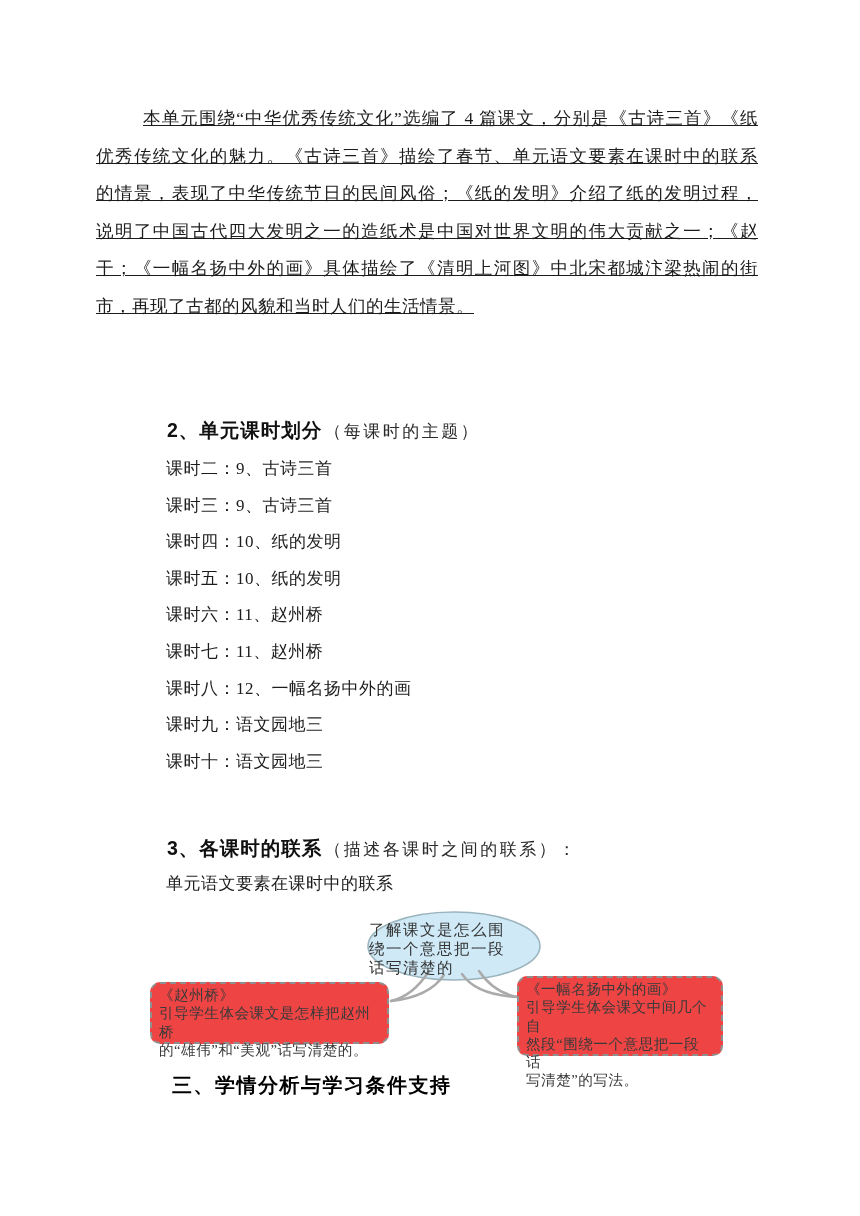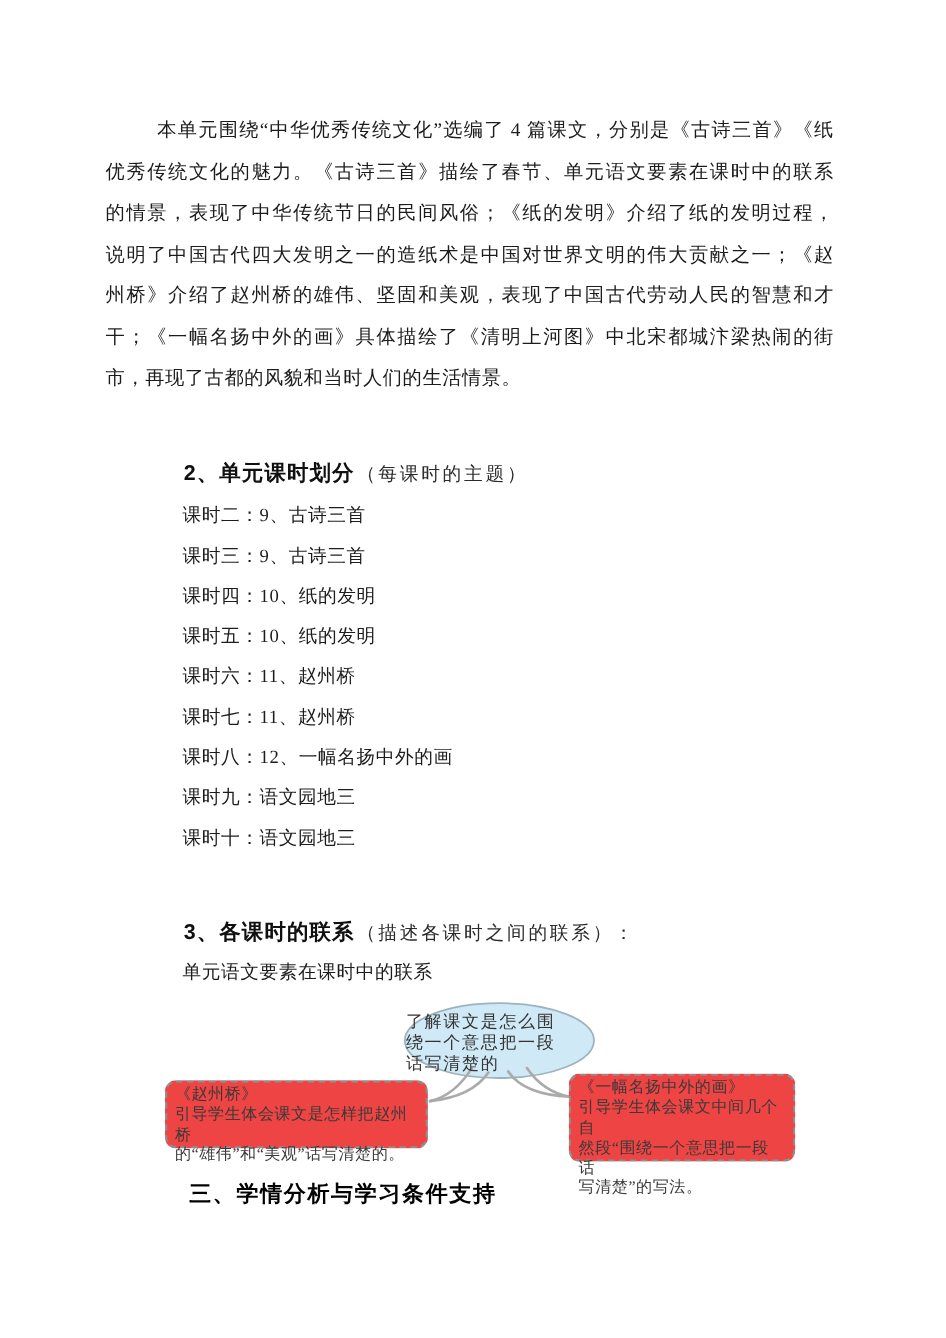--- a/index.html
+++ b/index.html
@@ -5,21 +5,21 @@
   html,body { margin:0; padding:0; background:#ffffff; }
   .page {
     position:relative; width:860px; height:1216px; margin:0 auto;
     background:#ffffff; overflow:hidden;
     font-family:"Liberation Serif","DejaVu Serif",serif;
     color:#1c1c1c;
   }
 
   
   .intro { position:absolute; left:96px; top:100px; width:662px; font-size:17.5px; }
-  .pline { height:37.57px; line-height:37.57px; text-align:justify; overflow:hidden; letter-spacing:0.5px; }
+  .pline { height:37.57px; line-height:37.57px; text-align:justify; overflow:hidden; letter-spacing:0.5px;text-decoration:underline; }
   .pline::after { content:""; display:inline-block; width:100%; height:0; }
   .pline.first { text-indent:47px; }
   .pline.last  { text-align:left; }
   .pline.last::after { content:none; }
 
   
   .subhead { position:absolute; left:167px; white-space:nowrap; line-height:26px; }
   .subhead .h-bold {
     font-family:"Liberation Sans","DejaVu Sans",sans-serif;
     font-weight:bold; font-size:19.5px; color:#101010; letter-spacing:1px;
@@ -61,21 +61,20 @@
 </head>
 <body>
 
 <div class="page">
 
   <div class="intro">
     <div class="pline first">本单元围绕“中华优秀传统文化”选编了 4 篇课文，分别是《古诗三首》《纸</div>
     <div class="pline">优秀传统文化的魅力。《古诗三首》描绘了春节、单元语文要素在课时中的联系</div>
     <div class="pline">的情景，表现了中华传统节日的民间风俗；《纸的发明》介绍了纸的发明过程，</div>
     <div class="pline">说明了中国古代四大发明之一的造纸术是中国对世界文明的伟大贡献之一；《赵</div>
-    <div class="pline">州桥》介绍了赵州桥的雄伟、坚固和美观，表现了中国古代劳动人民的智慧和才</div>
     <div class="pline">干；《一幅名扬中外的画》具体描绘了《清明上河图》中北宋都城汴梁热闹的街</div>
     <div class="pline last">市，再现了古都的风貌和当时人们的生活情景。</div>
   </div>
 
   <div class="subhead s2">
     <span class="h-bold">2、单元课时划分</span><span class="h-kai">（每课时的主题）</span>
   </div>
 
   <div class="course-list">
     <div class="course-item">课时二：9、古诗三首</div>

